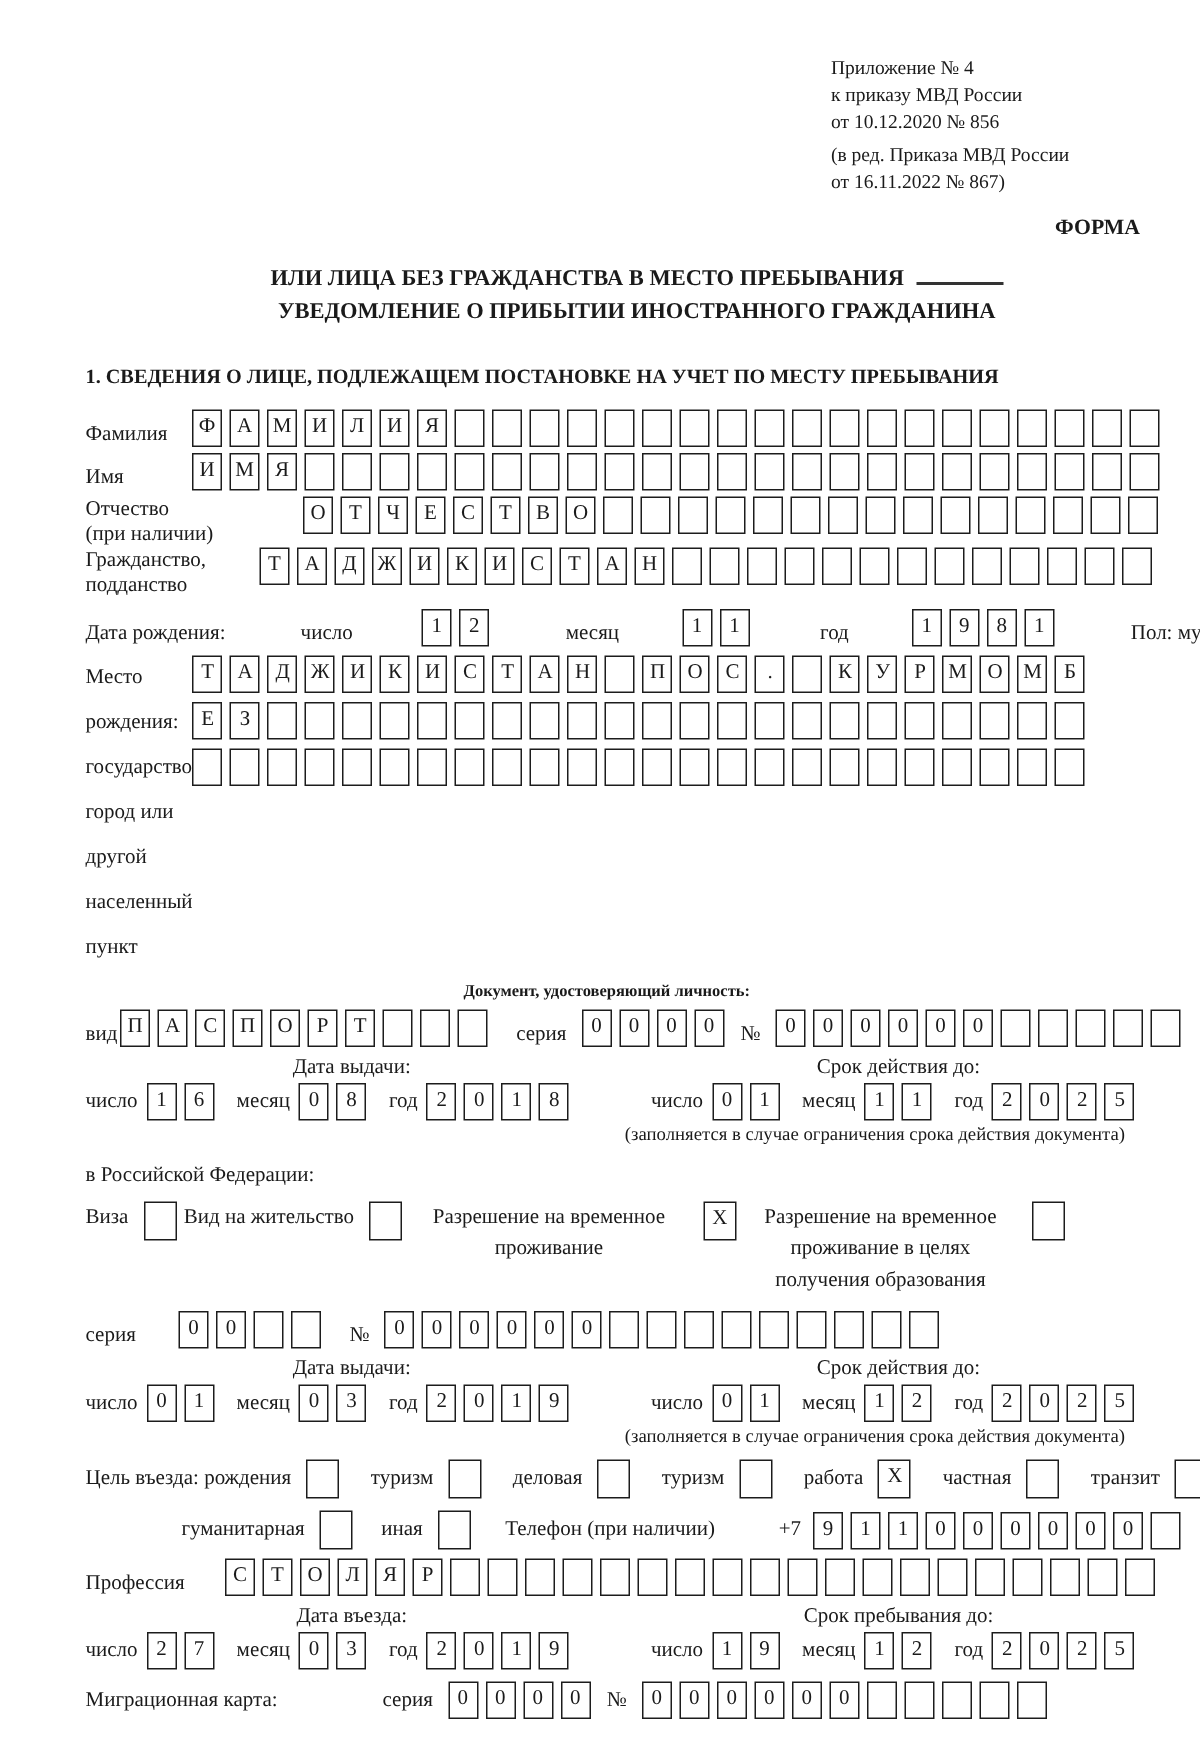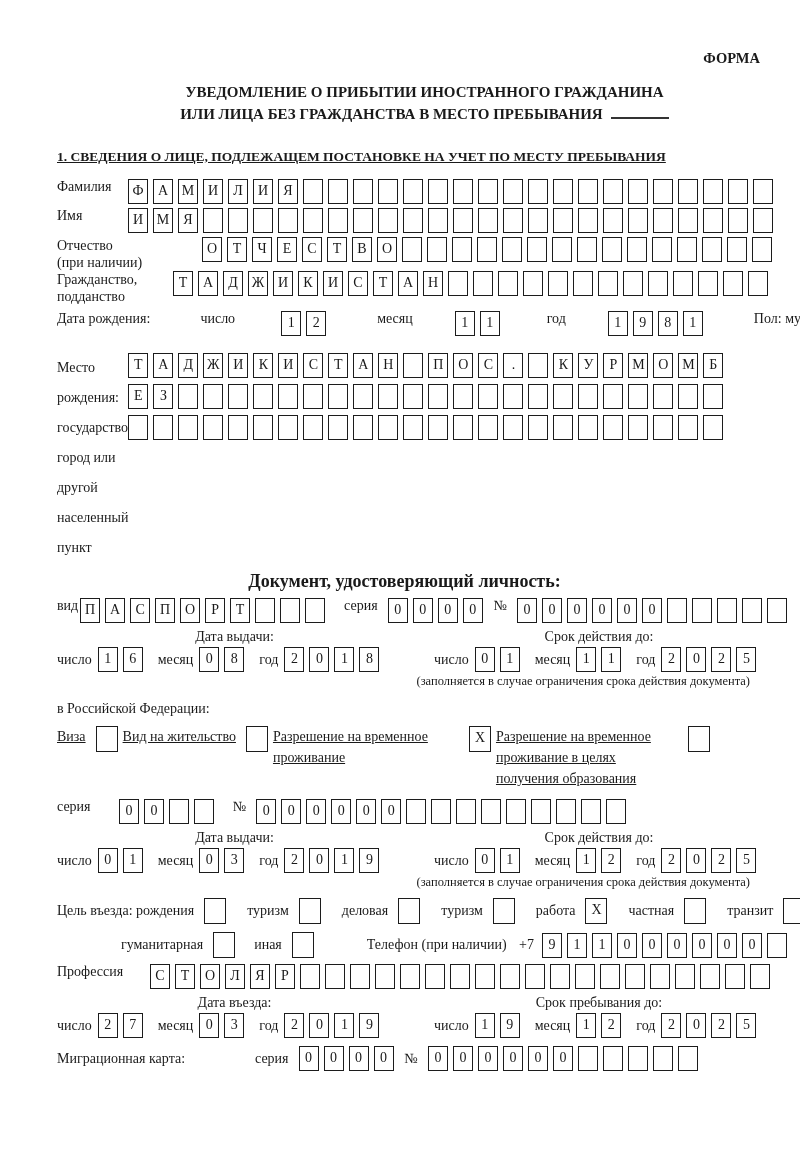--- a/index.html
+++ b/index.html
@@ -9,24 +9,24 @@
     font-family: "Liberation Serif", "DejaVu Serif", serif;
     color: #1a1a1a; padding: 36px 8px 10px 57px; overflow: hidden;
     font-size: 14px;
   }
   
   .hdr { margin-left: auto; width: 238px; font-size: 13px; line-height: 18px; }
   .hdr .grp2 { margin-top: 4px; }
   .forma { text-align: right; padding-right: 32px; font-weight: bold; font-size: 14.5px; margin-top: 14px; }
   .title { text-align: center; font-weight: bold; font-size: 15px; line-height: 22px; margin-top: 14px; }
   .title .uline { display:inline-block; width:58px; border-bottom: 2px solid #333; height: 12px; margin-left: 8px; }
-  .sect { font-weight: bold; font-size: 13.5px; margin-top: 24px; margin-bottom: 14px; text-decoration: underline; }
+  .sect { font-weight: bold; font-size: 13.5px; margin-top: 24px; margin-bottom: 14px; }
 
   
-  .row { display: flex; align-items: flex-start; margin-bottom: 4px; }
+  .row { display: flex; align-items: flex-end; margin-bottom: 4px; }
   .row.top { align-items: flex-start; }
   .lbl { white-space: nowrap; }
   .lbl2 { line-height: 17px; }
   .cells { display: inline-flex; flex-wrap: nowrap; }
   .cell {
     display: inline-block; width: 20px; height: 25px; border: 1.7px solid #1c1c1c;
     margin-right: 5px; text-align: center; font-size: 14px; line-height: 22px;
     flex: 0 0 auto; background: #fff;
   }
   .cbx .cell { width: 22px; height: 26px; }
@@ -35,62 +35,71 @@
   
   .w-surname { width: 71px; }
   .w-patr { width: 145px; }
   .w-citiz { width: 116px; }
   .w-birthplace { width: 150px; line-height: 30px; }
   .w-prof { width: 93px; }
   .w-migr { width: 198px; }
 
   .mr6 { margin-right: 6px; } .mr10 { margin-right: 10px; } .mr14 { margin-right: 14px; }
 
-  .doc-head { text-align: center; font-weight: bold; font-size: 18px; margin: 8px 40px 6px 0; }
+  .doc-head { text-align: center; font-weight: bold; font-size: 11px; margin: 8px 40px 6px 0; }
 
   
   .date-heads { display: flex; margin-top: 6px; margin-bottom: 2px; }
   .date-heads .h1 { width: 355px; text-align: center; }
   .date-heads .h2 { width: 330px; text-align: center; margin-left: 22px; }
   .date-row { display: flex; align-items: center; margin-bottom: 2px; }
   .dg { display: inline-flex; align-items: center; }
   .dg .lbl { margin-right: 6px; }
   .dg .cells { margin-right: 10px; }
   .dg1 { width: 355px; }
   .dg2 { margin-left: 22px; }
   .note { text-align: right; font-size: 12.5px; margin: 2px 42px 8px 0; }
 
   .para { line-height: 23px; margin-top: 4px; }
 
   
   .visa-row { display: flex; align-items: flex-start; margin-top: 6px; margin-bottom: 10px; }
   .opt { display: inline-flex; align-items: flex-start; }
-  .opt .olbl { line-height: 21px; text-decoration: underline; }
+  .opt .olbl { text-align: center; line-height: 21px; }
   .visa-row .cbx { margin-left: 10px; margin-right: 26px; }
   .visa-row .cbx:last-child { margin-right: 0; }
 
   .purpose-row { display: flex; align-items: center; margin-top: 8px; column-gap: 6px; }
   .purpose-row .cbx { margin-left: 4px; margin-right: 10px; }
   .phone-row { display: flex; align-items: center; margin-top: 8px; margin-bottom: 6px; }
   .phone-row .cbx { margin-left: 10px; }
   .phone-grp { display: inline-flex; align-items: center; margin-left: auto; }
   .phone-grp .lbl { margin-right: 8px; }
 
   .mcard-row { display: flex; align-items: center; margin-top: 8px; margin-bottom: 8px; }
 </style>
 </head>
 <body>
 
 <div class="page">
 
+  <div class="hdr">
+    <div>Приложение № 4</div>
+    <div>к приказу МВД России</div>
+    <div>от 10.12.2020 № 856</div>
+    <div class="grp2">
+      <div>(в ред. Приказа МВД России</div>
+      <div>от 16.11.2022 № 867)</div>
+    </div>
+  </div>
   <div class="forma">ФОРМА</div>
 
   <div class="title">
+    <div><span>ИЛИ ЛИЦА БЕЗ ГРАЖДАНСТВА В МЕСТО ПРЕБЫВАНИЯ</span><span class="uline"></span></div>
     <div>УВЕДОМЛЕНИЕ О ПРИБЫТИИ ИНОСТРАННОГО ГРАЖДАНИНА</div>
-    <div><span>ИЛИ ЛИЦА БЕЗ ГРАЖДАНСТВА В МЕСТО ПРЕБЫВАНИЯ</span><span class="uline"></span></div>
   </div>
 
   <div class="sect">1. СВЕДЕНИЯ О ЛИЦЕ, ПОДЛЕЖАЩЕМ ПОСТАНОВКЕ НА УЧЕТ ПО МЕСТУ ПРЕБЫВАНИЯ</div>
 
   <div class="row">
     <span class="lbl w-surname">Фамилия</span>
     <span class="cells">
         <span class="cell">Ф</span>
         <span class="cell">А</span>
         <span class="cell">М</span>
@@ -239,21 +248,21 @@
     <span class="lbl mr6">Пол: мужской</span>
     <span class="cbx mr14">
         <span class="cell">X</span>
       </span>
     <span class="lbl mr10">женский</span>
     <span class="cbx">
         <span class="cell"></span>
       </span>
   </div>
 
-  <div class="row top" style="margin-top:16px; margin-bottom:2px;">
+  <div class="row top" style="margin-top:6px; margin-bottom:2px;">
     <span class="lbl2 w-birthplace">
       <div>Место рождения:</div>
       <div>государство</div>
       <div>город или другой</div>
       <div>населенный пункт</div>
     </span>
     <span>
       <div class="cells" style="margin-bottom:6px;">
           <span class="cell">Т</span>
           <span class="cell">А</span>
@@ -564,21 +573,21 @@
 
   <div class="phone-row">
     <span class="lbl" style="margin-left:64px;">гуманитарная</span>
     <span class="cbx mr14">
         <span class="cell"></span>
       </span>
     <span class="lbl">иная</span>
     <span class="cbx">
         <span class="cell"></span>
       </span>
-    <span class="lbl" style="margin-left:48px;">Телефон (при наличии)</span>
+    <span class="lbl" style="margin-left:18px;">Телефон (при наличии)</span>
     <span class="phone-grp">
       <span class="lbl">+7</span>
       <span class="cells">
           <span class="cell">9</span>
           <span class="cell">1</span>
           <span class="cell">1</span>
           <span class="cell">0</span>
           <span class="cell">0</span>
           <span class="cell">0</span>
           <span class="cell">0</span>

